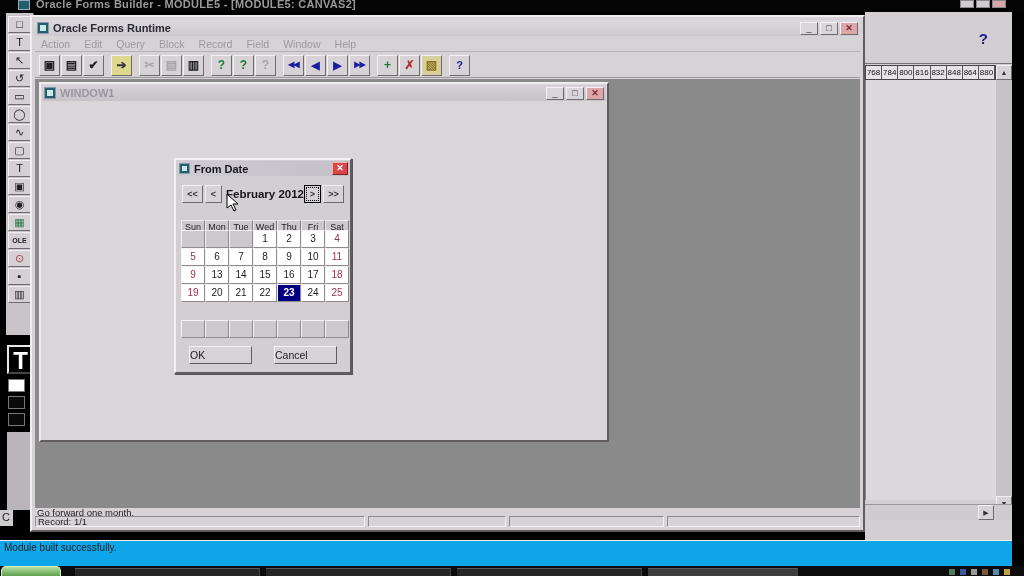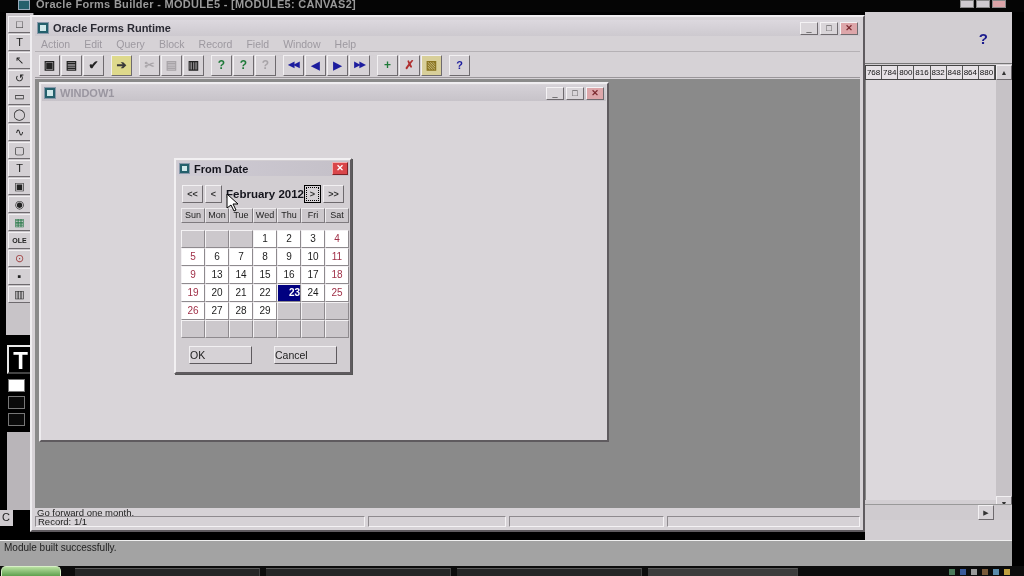--- a/index.html
+++ b/index.html
@@ -63,21 +63,21 @@
   .cal-nav { position:absolute; left:6px; top:24px; right:6px; height:19px; display:flex; align-items:center; }
   .nbtn { height:18px; background:#d6d2d6; border:1px solid; border-color:#f2f0f2 #6e6a6e #6e6a6e #f2f0f2; font-size:9px; font-weight:bold; text-align:center; line-height:16px; color:#333; }
   .nbtn.b2 { width:21px; } .nbtn.b1 { width:17px; }
   .nbtn.focused { border:1px solid #000; outline:1px dotted #000; outline-offset:-3px; }
   .cal-month { flex:1; text-align:right; font-weight:bold; font-size:11.5px; color:#14141c; }
   .cal-days, .cal-row { position:absolute; left:5px; display:flex; }
   .dayhead { width:24px; height:15px; background:#ccc8cc; border:1px solid; border-color:#eeecee #7e7a7e #7e7a7e #eeecee; font-size:9px; text-align:center; line-height:13px; color:#222; }
   .cal-cell { width:24px; height:18px; background:#fff; border:1px solid; border-color:#f4f2f4 #8e8a8e #8e8a8e #f4f2f4; font-size:10px; text-align:center; line-height:16px; color:#1c1c1c; }
   .cal-cell.empty { background:#ccc8cc; }
   .cal-row .cal-cell:first-child, .cal-row .cal-cell:last-child { color:#a03048; }
-  .cal-cell.selected { background:#000080; color:#fff !important; font-weight:bold;text-align:right; }
+  .cal-cell.selected { background:#000080; color:#fff !important; font-weight:bold; }
   .cal-actions { position:absolute; left:0; bottom:8px; width:100%; display:flex; justify-content:space-between; padding:0 13px; }
   .cal-btn { width:63px; height:18px; background:#d6d2d6; border:1px solid; border-color:#f2f0f2 #5e5a5e #5e5a5e #f2f0f2; font-size:10.5px; text-align:left; line-height:16px; color:#222; }
 
   
   .rt-status { position:absolute; left:3px; bottom:3px; right:3px; height:19px; background:#d6d2d6; }
   .rt-msg { position:absolute; left:2px; top:-1px; font-size:9.5px; color:#222; }
   .rt-cells { position:absolute; left:0; bottom:0; width:100%; height:11px; display:flex; gap:3px; }
   .scell { height:11px; border:1px solid; border-color:#8e8a8e #f4f2f4 #f4f2f4 #8e8a8e; font-size:9.5px; line-height:9px; padding-left:2px; color:#222; }
 
   
@@ -85,21 +85,21 @@
   .bc-top { position:absolute; left:0; top:0; width:100%; height:52px; border-bottom:1px solid #777; }
   .bc-help { position:absolute; right:24px; top:18px; color:#1c1c8e; font-weight:bold; font-size:15px; }
   .ruler { position:absolute; left:0; top:53px; width:131px; height:15px; background:#e6e2e6; border:1px solid #444; display:flex; }
   .rtick { flex:1; border-right:1px solid #555; font-size:8px; line-height:14px; text-align:center; color:#111; overflow:hidden; }
   .vsb { position:absolute; right:0px; top:53px; width:16px; height:446px; background:#c6c2c6; }
   .sbtn { position:absolute; width:16px; height:15px; background:#d6d2d6; border:1px solid; border-color:#f2f0f2 #6e6a6e #6e6a6e #f2f0f2; font-size:7px; text-align:center; line-height:13px; color:#333; }
   .bc-area { position:absolute; left:0; top:68px; width:131px; height:420px; background:#dcd8dc; border-left:1px solid #888; }
   .hsb { position:absolute; left:0; top:492px; width:147px; height:16px; background:#cfcbcf; border-top:1px solid #999; }
 
   
-  .bstatus { position:absolute; left:0; top:540px; width:1012px; height:26px; background:#a3a3a3; border-top:1px solid #f0f0f0; }
+  .bstatus { position:absolute; left:0; top:540px; width:1012px; height:26px; background:#0ea5e9; border-top:1px solid #f0f0f0; }
   .bs-line1 { position:absolute; left:4px; top:1px; font-size:10px; color:#222; }
   .bs-cells { position:absolute; left:0; bottom:1px; width:100%; height:12px; display:flex; gap:4px; }
   .bs-cells .scell { height:12px; line-height:10px; font-size:10px; }
 
   
   .taskbar { position:absolute; left:0; top:566px; width:1024px; height:10px; background:#0c0c0c; }
   .start { position:absolute; left:1px; top:0px; width:60px; height:10px; background:linear-gradient(#b8e0a0,#5ea04e); border:1px solid #d8f0c8; border-bottom:none; border-radius:5px 5px 0 0; }
   .titem { position:absolute; top:2px; height:8px; background:#262626; border-top:1px solid #5a5a5a; border-right:1px solid #444; }
   .tray { position:absolute; right:14px; top:3px; display:flex; gap:5px; }
   .tray i { width:6px; height:6px; display:block; }
@@ -215,21 +215,21 @@
           <span class="cal-title">From Date</span>
           <span class="cal-close">✕</span>
         </div>
         <div class="cal-nav">
           <span class="nbtn b2">&lt;&lt;</span>
           <span class="nbtn b1" style="margin-left:2px">&lt;</span>
           <span class="cal-month">February 2012</span>
           <span class="nbtn b1 focused">&gt;</span>
           <span class="nbtn b2" style="margin-left:2px">&gt;&gt;</span>
         </div>
-        <div class="cal-days" style="top:48px">
+        <div class="cal-days" style="top:60px">
           <span class="dayhead">Sun</span>
           <span class="dayhead">Mon</span>
           <span class="dayhead">Tue</span>
           <span class="dayhead">Wed</span>
           <span class="dayhead">Thu</span>
           <span class="dayhead">Fri</span>
           <span class="dayhead">Sat</span>
         </div>
         <div class="cal-row" style="top:70px">
           <span class="cal-cell empty"></span>
@@ -259,29 +259,20 @@
           <span class="cal-cell">18</span>
         </div>
         <div class="cal-row" style="top:124px">
           <span class="cal-cell">19</span>
           <span class="cal-cell">20</span>
           <span class="cal-cell">21</span>
           <span class="cal-cell">22</span>
           <span class="cal-cell selected">23</span>
           <span class="cal-cell">24</span>
           <span class="cal-cell">25</span>
-        </div>
-        <div class="cal-row" style="top:142px">
-          <span class="cal-cell">26</span>
-          <span class="cal-cell">27</span>
-          <span class="cal-cell">28</span>
-          <span class="cal-cell">29</span>
-          <span class="cal-cell empty"></span>
-          <span class="cal-cell empty"></span>
-          <span class="cal-cell empty"></span>
         </div>
         <div class="cal-row" style="top:160px">
           <span class="cal-cell empty"></span>
           <span class="cal-cell empty"></span>
           <span class="cal-cell empty"></span>
           <span class="cal-cell empty"></span>
           <span class="cal-cell empty"></span>
           <span class="cal-cell empty"></span>
           <span class="cal-cell empty"></span>
         </div>

